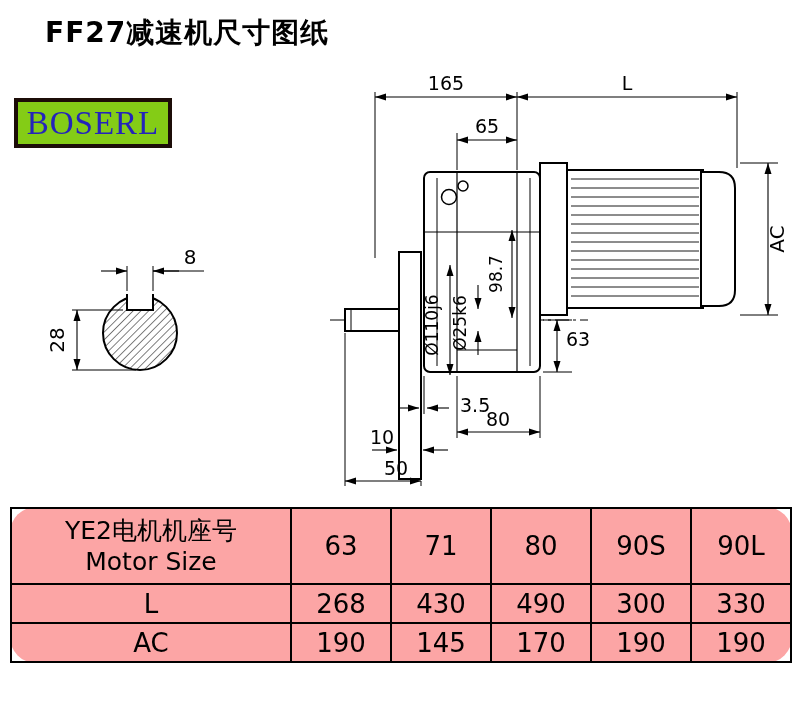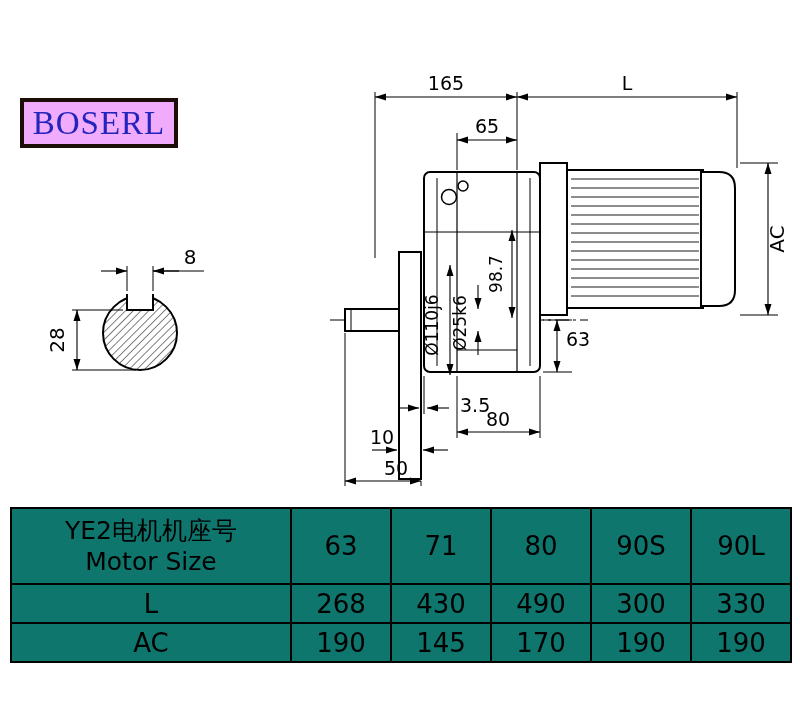--- a/index.html
+++ b/index.html
@@ -6,50 +6,51 @@
   .stage {
     position:relative; width:800px; height:708px; background:#fff; overflow:hidden;
     font-family:"DejaVu Sans","Liberation Sans",sans-serif; color:#000;
   }
   .page-title {
     position:absolute; left:45px; top:14px; margin:0;
     font-size:28px; font-weight:bold; letter-spacing:1px;
     font-family:"DejaVu Sans","Liberation Sans",sans-serif;
   }
   .brand {
-    position:absolute; left:20px; top:98px; width:150px; height:42px;
+    position:absolute; left:14px; top:98px; width:150px; height:42px;
     border:4px solid #1c0d08; display:flex; align-items:center; justify-content:center;
-    background:#f0abfc;
+    background:#84cc16;
   }
   .brand span {
     font-family:"Liberation Serif","DejaVu Serif",serif;
     font-size:33px; color:#2424bb; letter-spacing:1px;
   }
   svg.drawing { position:absolute; left:0; top:0; }
   svg text { font-family:"DejaVu Sans","Liberation Sans",sans-serif; fill:#000; }
   .t20 { font-size:20px; } .t19 { font-size:19px; } .t17 { font-size:17px; }
   .dim-table {
     position:absolute; left:10px; top:507px; width:780px;
-    border-collapse:collapse; table-layout:fixed; background:#0f766e;
+    border-collapse:collapse; table-layout:fixed; background:#fca5a5;border-radius:26px;
   }
   .dim-table td, .dim-table th {
     border:2px solid #000; text-align:center; vertical-align:middle;
     font-weight:400; font-size:26px; padding:0;
   }
   .dim-table th { font-weight:400; }
   .hdr-row { height:76px; }
   .data-row { height:39px; }
   .hdr-cell div { line-height:1.25; font-size:25px; }
   .c0 { width:280px; } .cn { width:100px; }
 </style>
 </head>
 <body>
 
 <div class="stage">
 
+  <h1 class="page-title">FF27减速机尺寸图纸</h1>
 
   <div class="brand">
     <span>BOSERL</span>
   </div>
 
   <svg class="drawing" width="800" height="505" viewBox="0 0 800 505">
     <defs>
       <pattern id="hatch" patternUnits="userSpaceOnUse" width="5.5" height="5.5" patternTransform="rotate(45)">
         <line x1="0" y1="0" x2="0" y2="5.5" stroke="#000" stroke-width="1"></line>
       </pattern>

